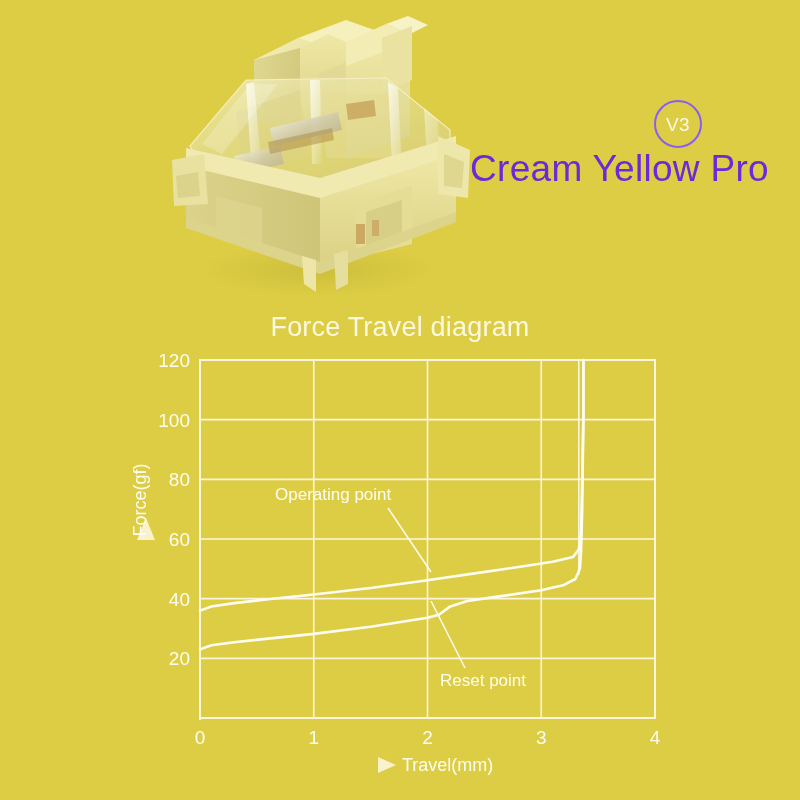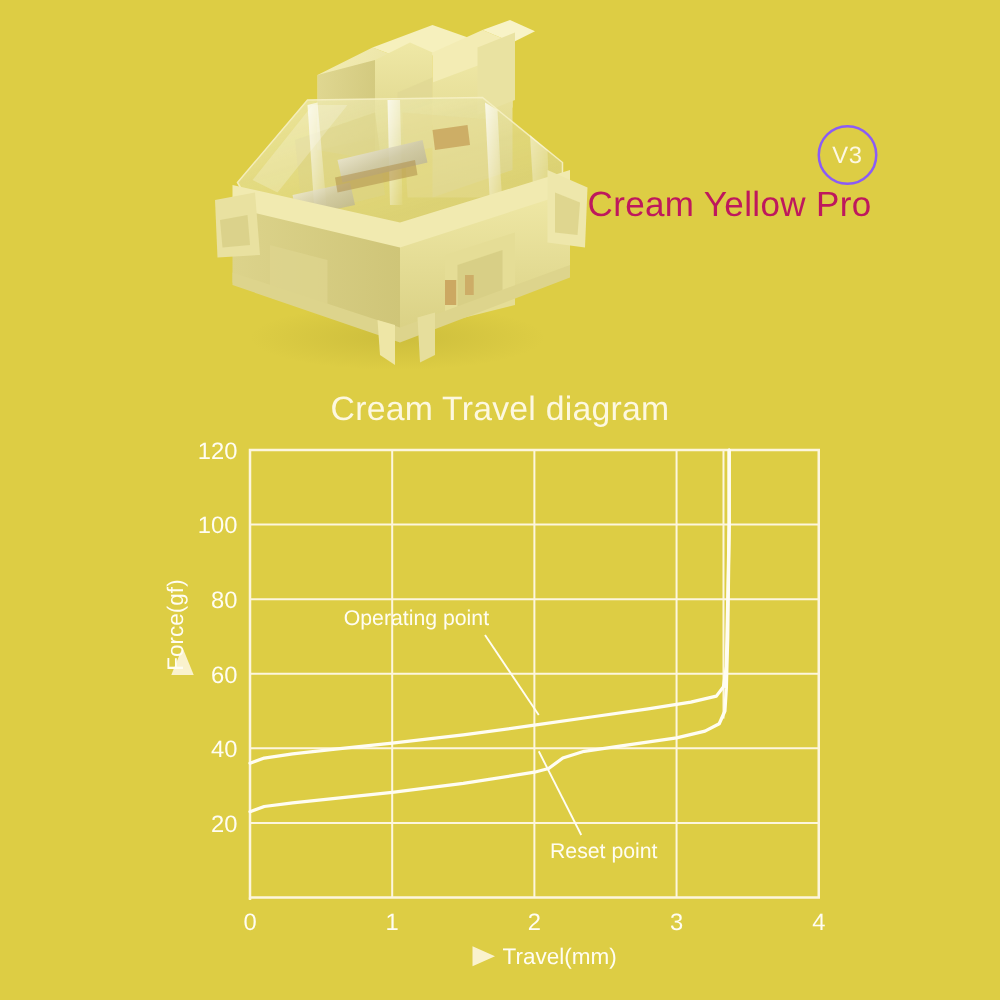--- a/index.html
+++ b/index.html
@@ -42,22 +42,22 @@
     font-size: 19px;
     line-height: 46px;
     text-align: center;
     letter-spacing: .5px;
     box-sizing: border-box;
   }
   #product-name {
     position: absolute;
     left: 470px; top: 148px;
     width: 300px;
-    color: #be185d;
-    font-size: 28px;
+    color: #6d28d9;
+    font-size: 37px;
     letter-spacing: .3px;
     white-space: nowrap;
   }
 
   
   #chart-block {
     position: absolute;
     left: 0; top: 300px;
     width: 800px; height: 500px;
   }
@@ -211,21 +211,21 @@
       </svg>
     </div>
 
     <div id="v3-badge">V3</div>
 
     <div id="product-name">Cream Yellow Pro</div>
   </div>
 
   <div id="chart-block">
 
-    <div id="chart-title">Cream Travel diagram</div>
+    <div id="chart-title">Force Travel diagram</div>
 
     <svg id="chart-svg" viewBox="0 0 800 500" xmlns="http://www.w3.org/2000/svg">
       <defs>
         <linearGradient id="arrowFadeX" x1="0" y1="0" x2="1" y2="0">
           <stop offset="0%" stop-color="#fdf6dd" stop-opacity="0"></stop>
           <stop offset="100%" stop-color="#fdf6dd" stop-opacity="0.95"></stop>
         </linearGradient>
         <linearGradient id="arrowFadeY" x1="0" y1="1" x2="0" y2="0">
           <stop offset="0%" stop-color="#fdf6dd" stop-opacity="0"></stop>
           <stop offset="100%" stop-color="#fdf6dd" stop-opacity="0.95"></stop>

